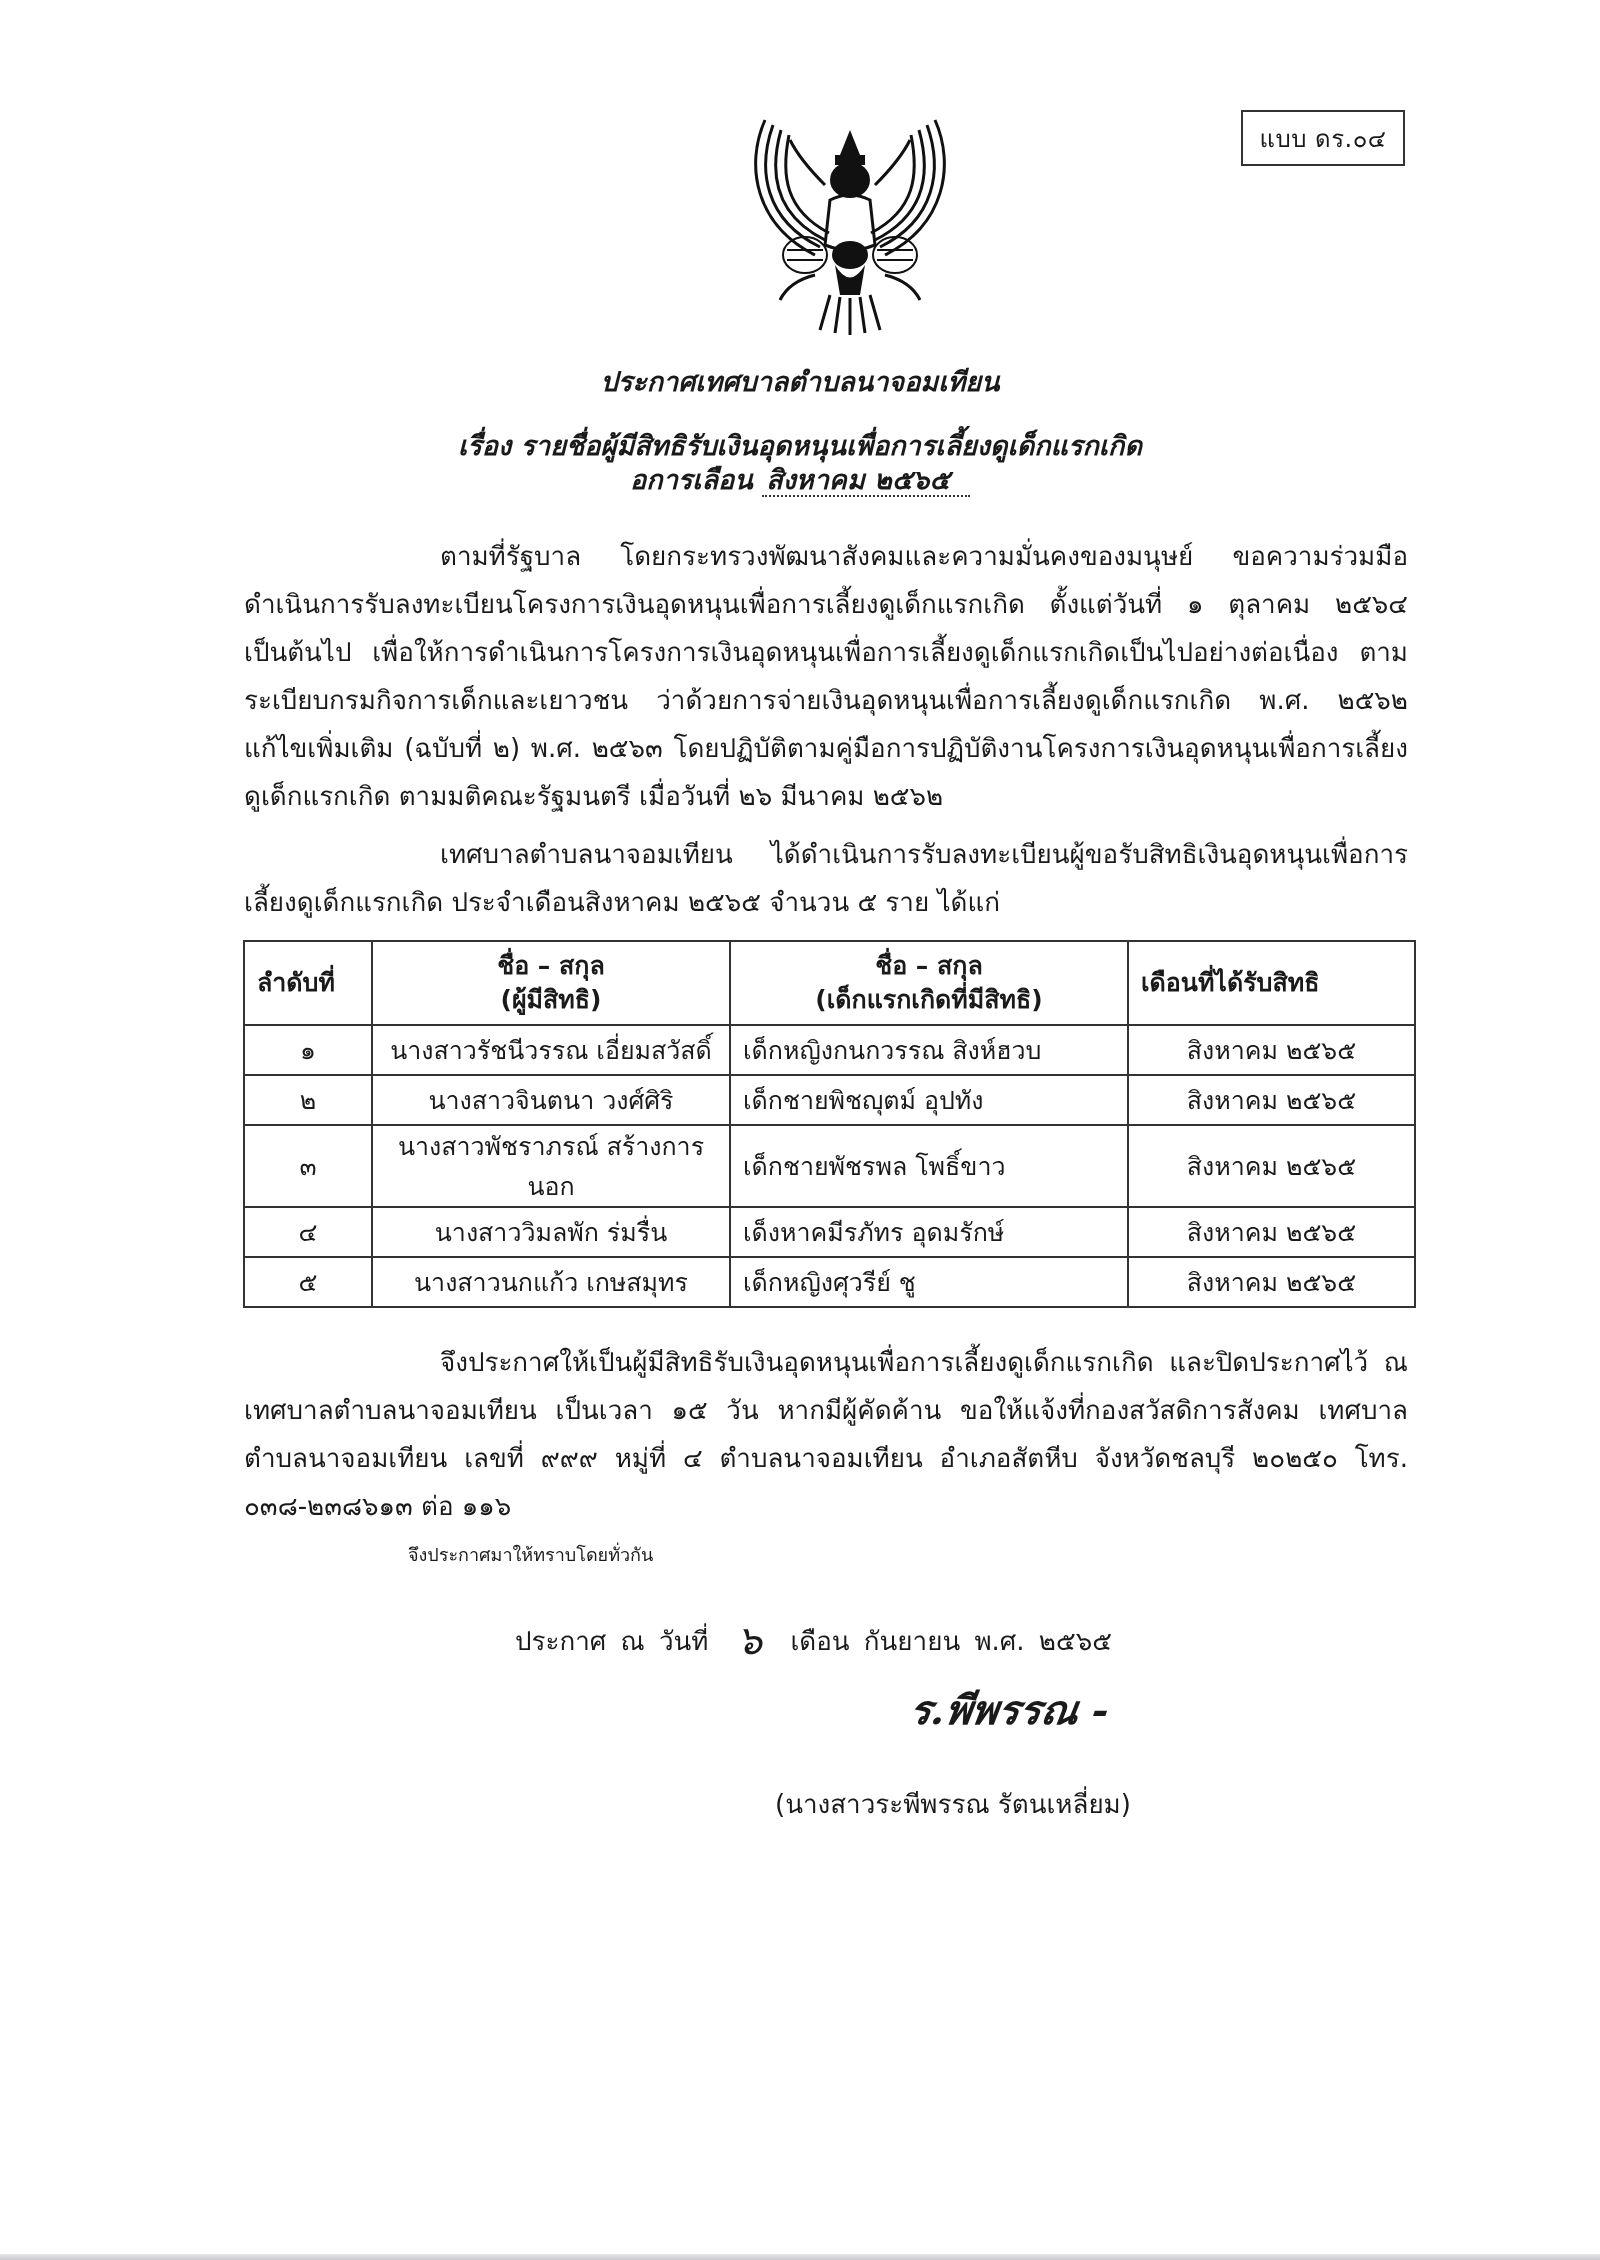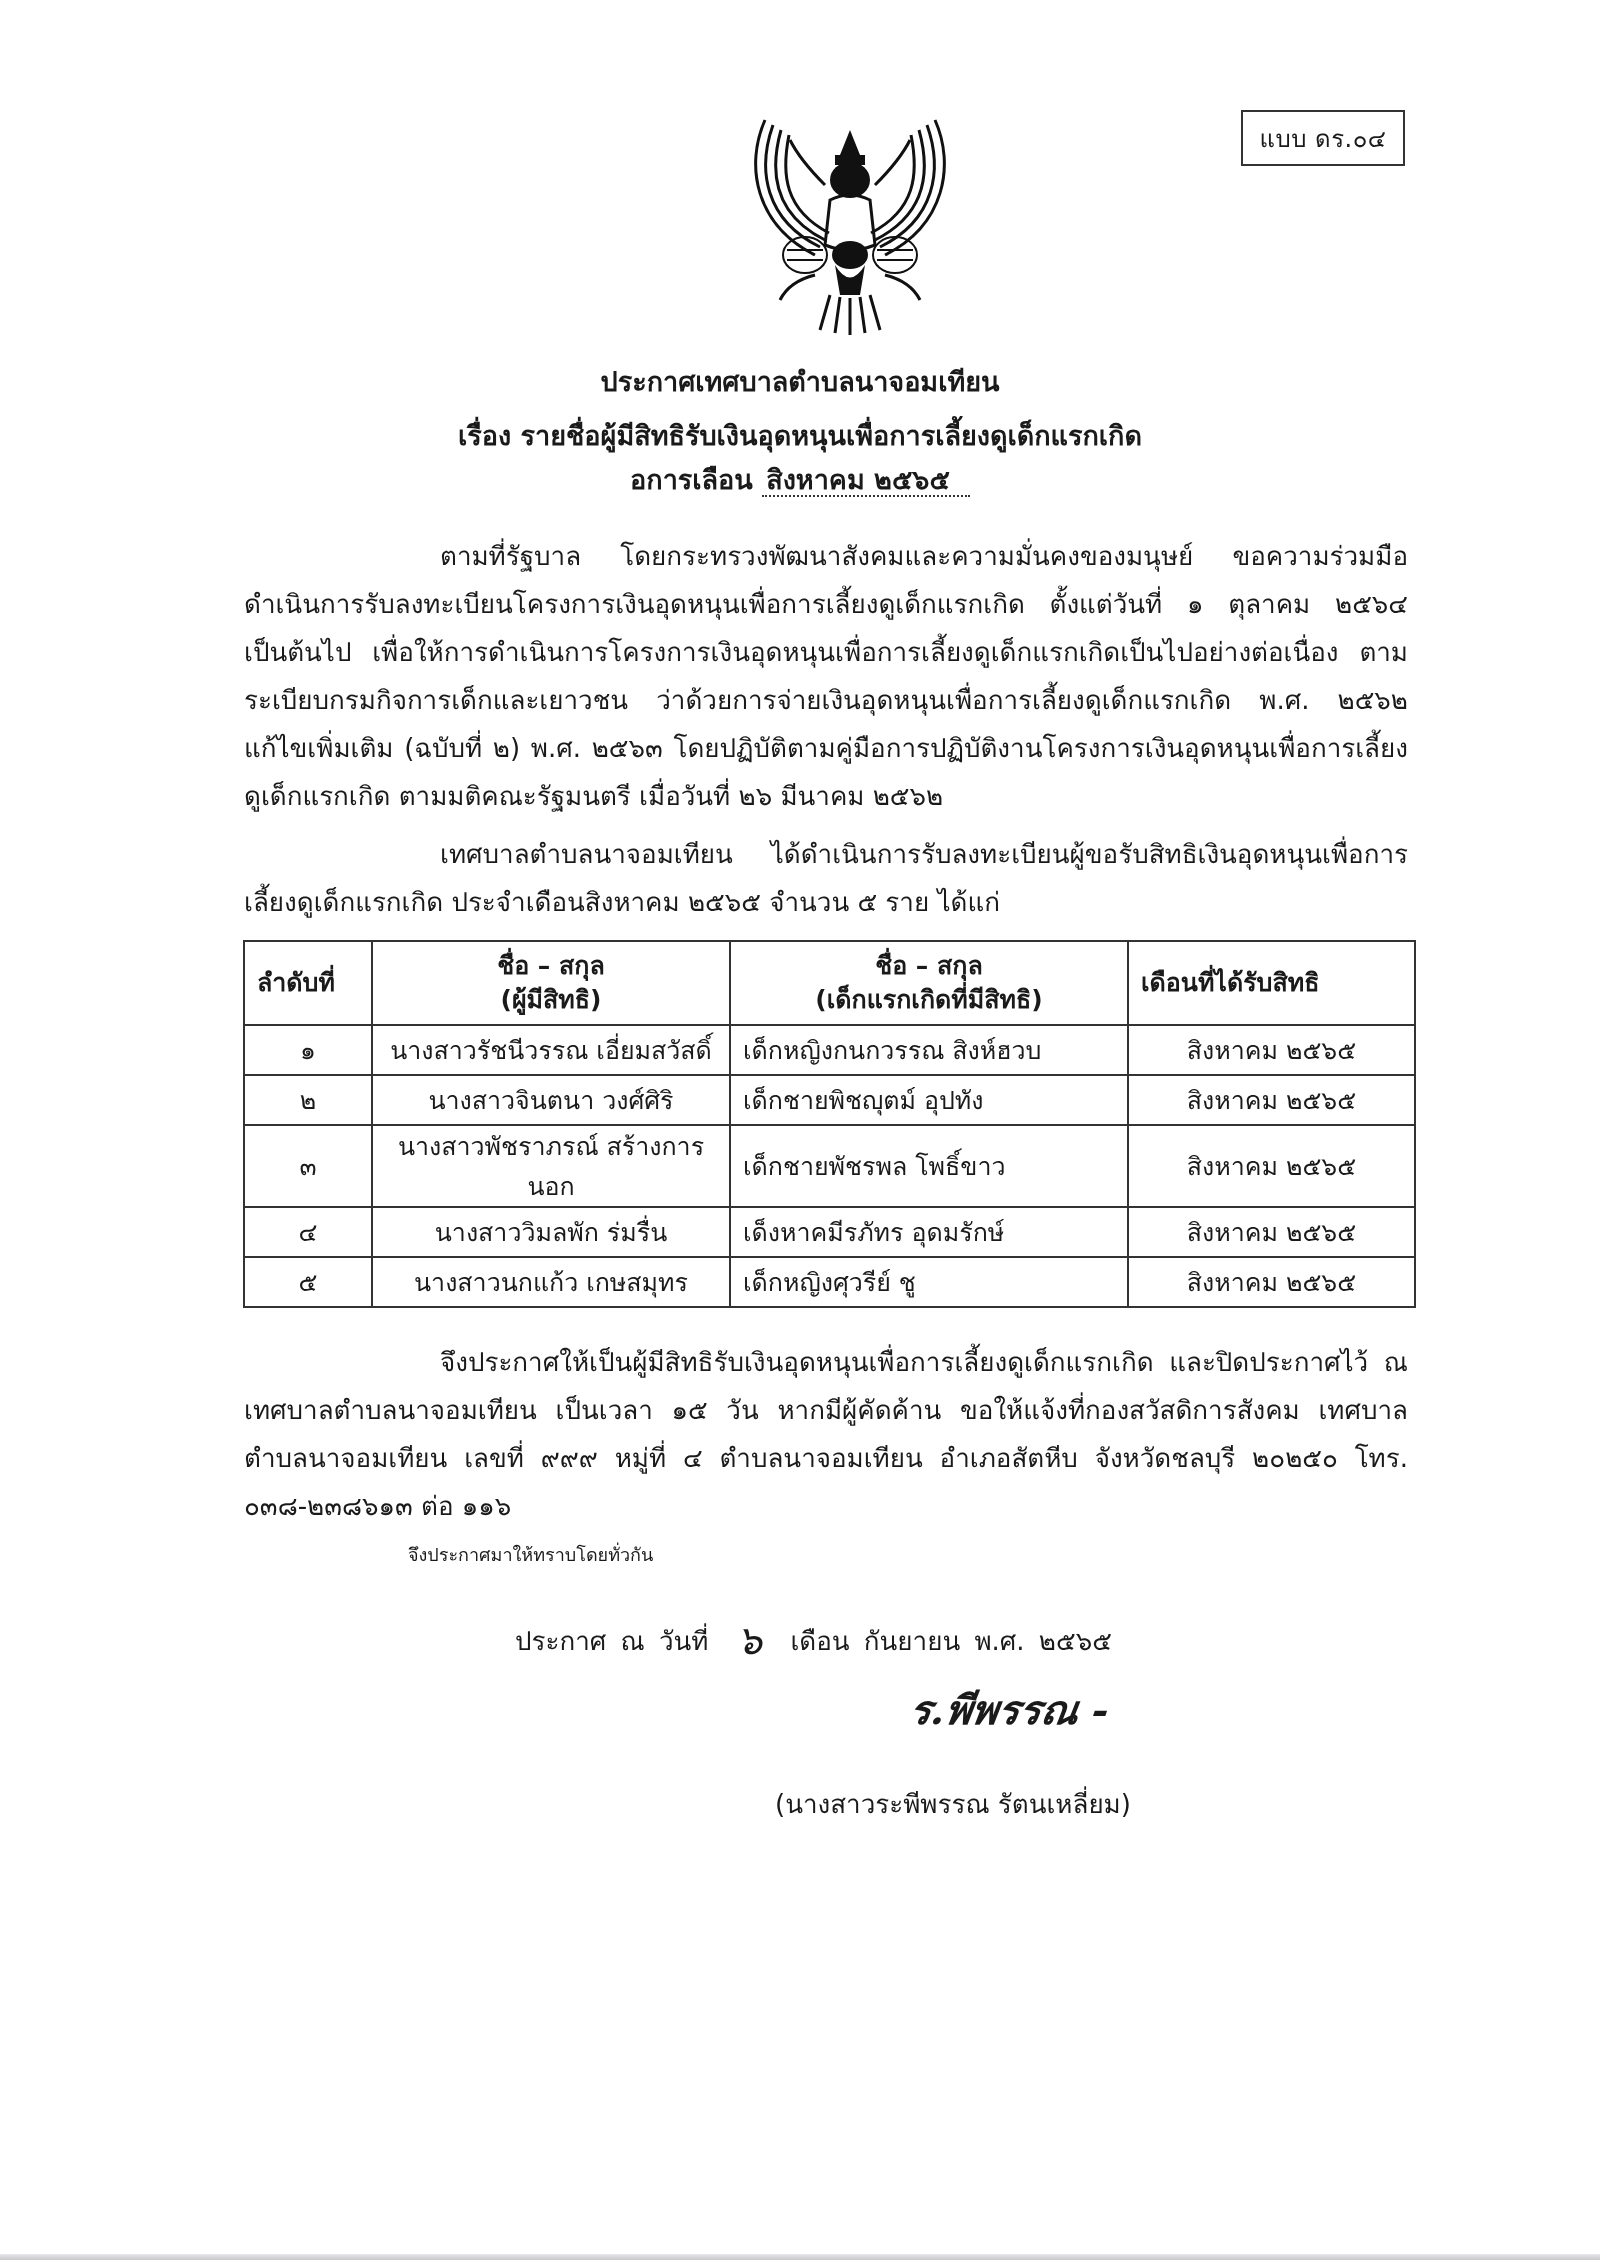--- a/index.html
+++ b/index.html
@@ -8,23 +8,23 @@
     font-family: "DejaVu Sans", "Liberation Sans", sans-serif; color: #1a1a1a;
     overflow: hidden;
   }
   .page { position: absolute; left: 0; top: 0; width: 1374px; height: 2260px; }
   .form-code {
     position: absolute; left: 1241px; top: 110px; width: 160px; height: 52px;
     border: 2px solid #333; display: flex; align-items: center; justify-content: center;
     font-size: 24px; letter-spacing: 0.5px;
   }
   .garuda { position: absolute; left: 735px; top: 105px; width: 230px; height: 230px; }
-  .heading { position: absolute; left: 0; width: 1600px; text-align: center; font-weight: bold; font-size: 27px; }
+  .heading { position: absolute; left: 0; width: 1600px; text-align: center; font-weight: bold; font-size: 27px; font-style: italic; }
   .h1 { top: 360px; }
-  .h2 { top: 414px; }
+  .h2 { top: 424px; }
   .h3 { top: 458px; }
   .h3 .dotted { border-bottom: 2px dotted #333; padding: 0 20px 0 4px; }
   .para { position: absolute; left: 244px; width: 1164px; font-size: 26px; line-height: 48px; text-align: justify; text-align-last: left; }
   .p1 { top: 532px; }
   .p2 { top: 830px; }
   .indent { display: inline-block; width: 196px; }
   table.list {
     position: absolute; left: 243px; top: 940px; width: 1173px;
     border-collapse: collapse; font-size: 25px;
   }

